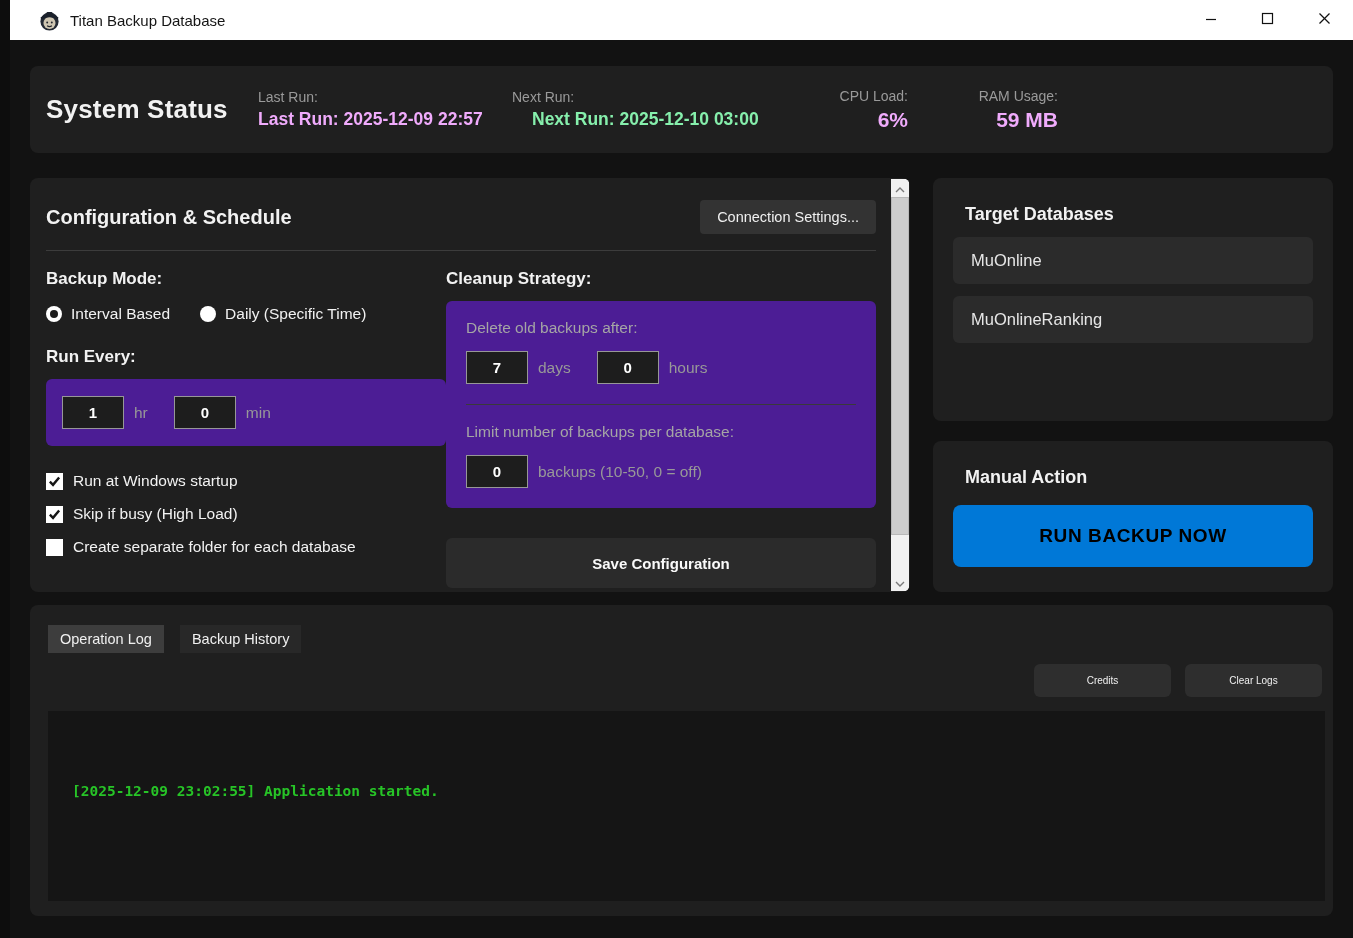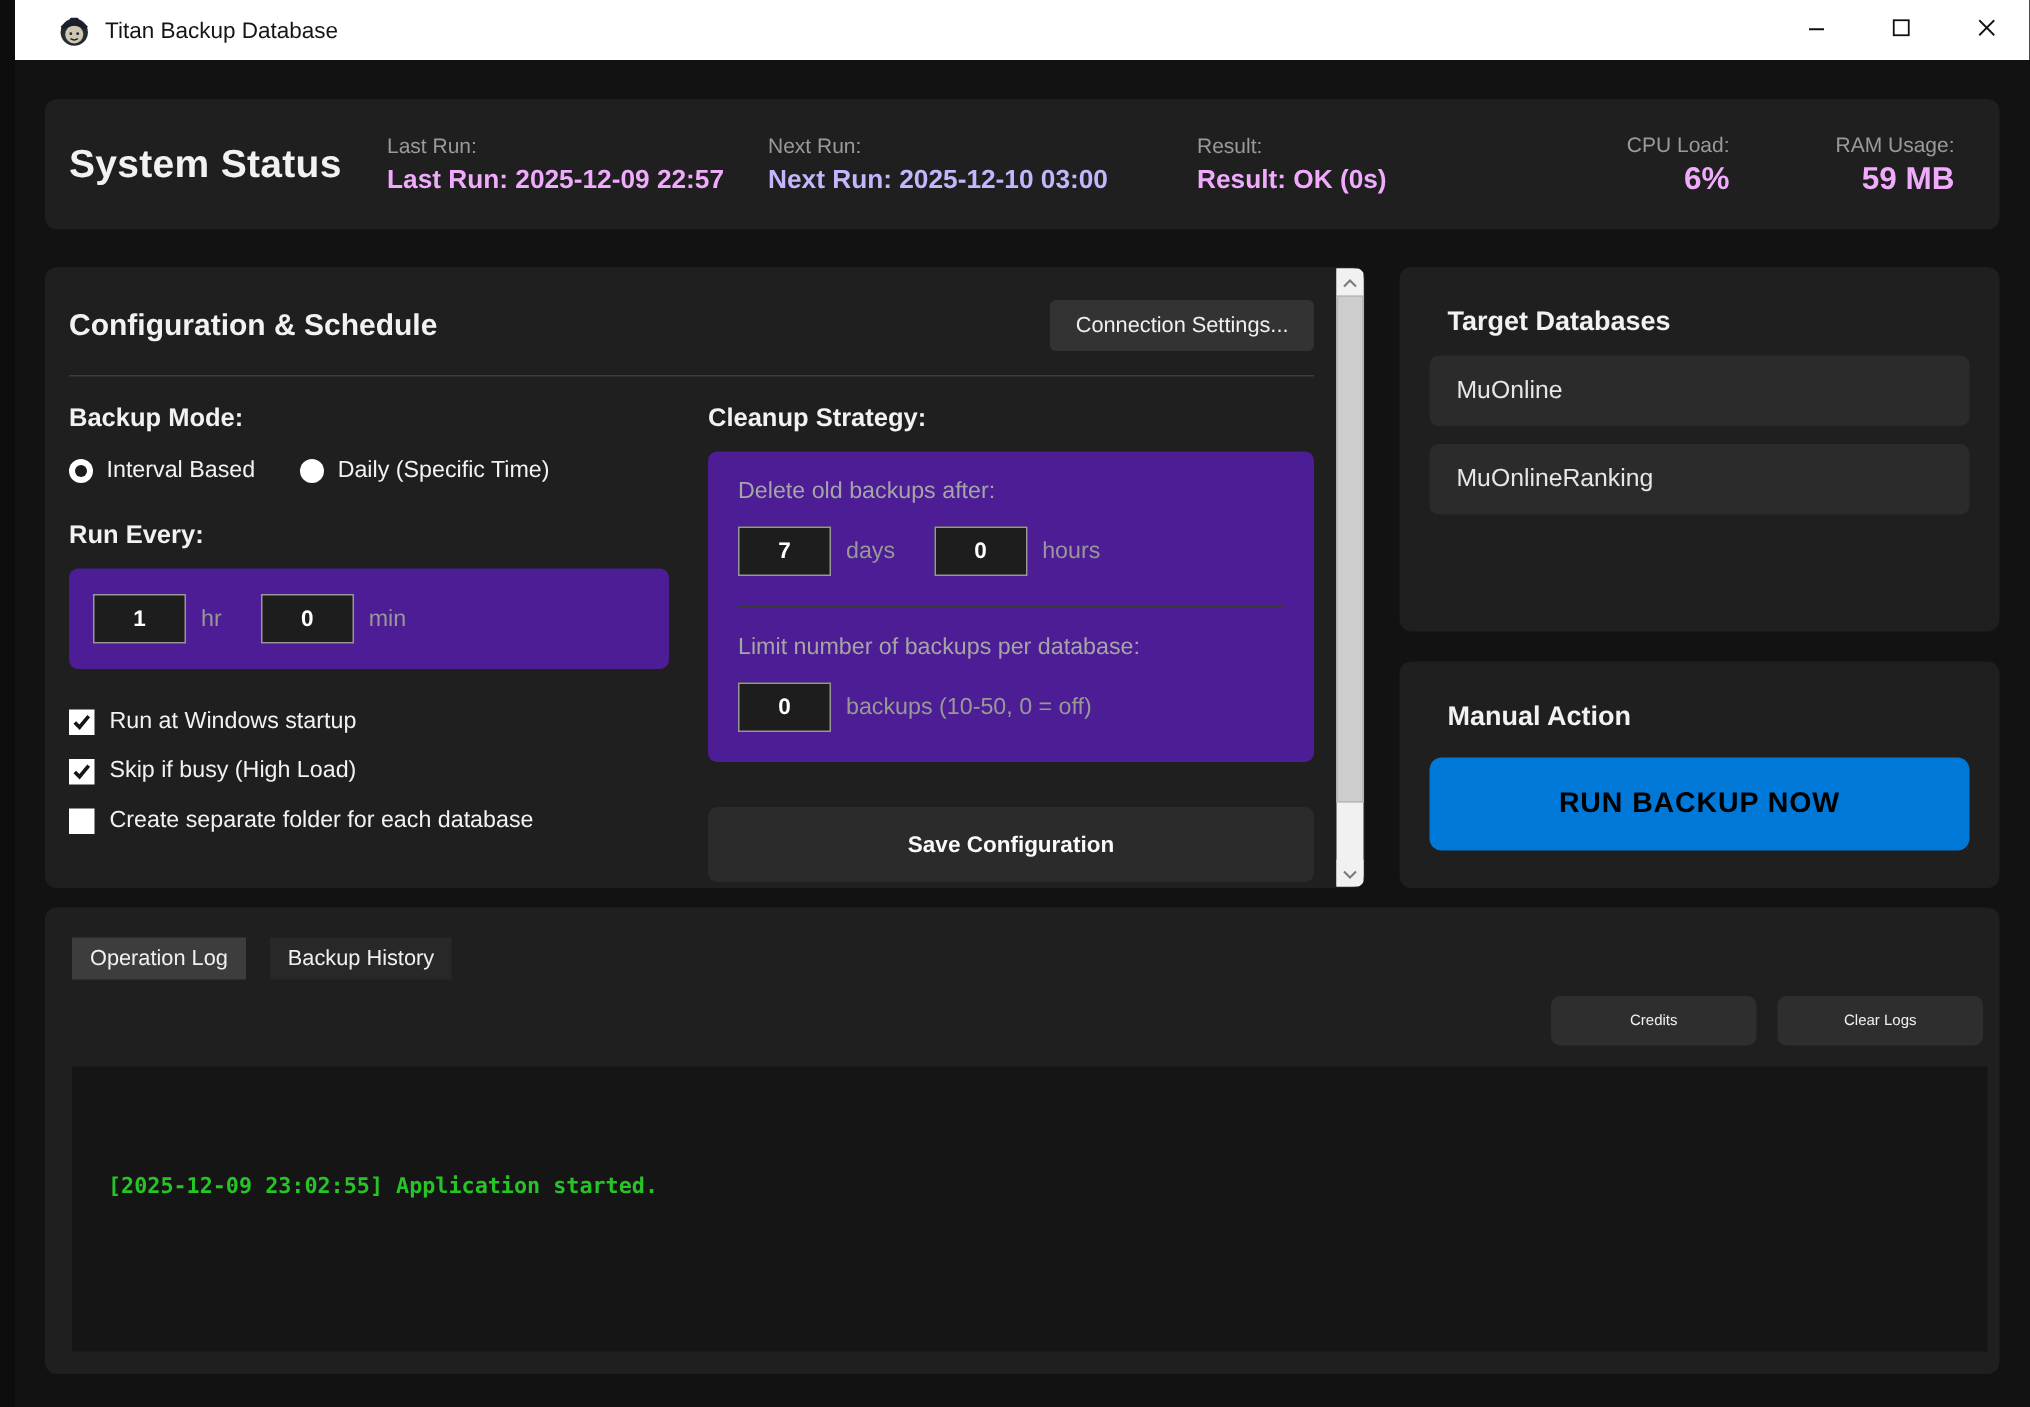--- a/index.html
+++ b/index.html
@@ -20,36 +20,36 @@
   .card { background:#1f1f1f; border-radius:8px; }
 
   
   .status-card { margin-top:26px; height:87px; display:flex; align-items:center; padding:0 30px 0 16px; }
   .status-title { font-size:26px; font-weight:bold; width:212px; letter-spacing:0.2px; }
   .stat { display:flex; flex-direction:column; gap:4px; }
   .stat-label { font-size:14px; color:#9a9a9a; }
   .stat-value { font-size:17.5px; font-weight:bold; color:#f0abfc; }
   .stat-lastrun { width:254px; }
   .stat-nextrun { width:286px; }
-  .stat-nextrun .stat-value { color:#c4b5fd; }
+  .stat-nextrun .stat-value { color:#86efac;margin-left:20px; }
   .stat-result { flex:1; }
   .stat-right { text-align:right; }
   .stat-right .stat-value { font-size:21px; }
   .stat-cpu { width:110px; margin-right:40px; }
   .stat-ram { width:110px; }
 
   
   .row-middle { margin-top:25px; height:414px; display:flex; gap:23px; }
   .config-card { flex:1; position:relative; padding:14px 34px 0 16px; overflow:hidden; }
   .config-header { display:flex; align-items:center; justify-content:space-between; margin-top:8px; }
   .config-title { font-size:20px; font-weight:bold; }
   .btn-dark { background:#333333; color:#f0f0f0; border:none; border-radius:4px;
     font-size:14.5px; padding:9px 17px; font-family:inherit; cursor:pointer; }
   .config-divider { border-top:1px solid #3c3c3c; margin:16px 0 0 0; }
-  .config-cols { display:flex; gap:26px; margin-top:4px; }
+  .config-cols { display:flex; margin-top:4px; }
   .config-col-left { width:400px; }
   .config-col-right { flex:1; }
   .section-label { font-size:17px; font-weight:bold; margin:14px 0 12px 0; }
   .radio-row { display:flex; align-items:center; gap:30px; margin:16px 0 6px 0; }
   .radio-opt { display:flex; align-items:center; gap:9px; cursor:pointer; }
   .radio { width:16px; height:16px; border-radius:50%; background:#ffffff; position:relative; flex:0 0 auto; }
   .radio.selected::after { content:''; position:absolute; inset:4px; border-radius:50%; background:#1c1c1c; }
   .opt-label { font-size:15.5px; color:#f2f2f2; }
   .inner-box { background:#4c1d95; border-radius:6px; }
   .runevery-box { margin-top:4px; padding:17px 16px; display:flex; align-items:center; }
@@ -145,24 +145,20 @@
   <div class="card status-card">
     <div class="status-title">System Status</div>
     <div class="stat stat-lastrun">
       <span class="stat-label">Last Run:</span>
       <span class="stat-value">Last Run: 2025-12-09 22:57</span>
     </div>
     <div class="stat stat-nextrun">
       <span class="stat-label">Next Run:</span>
       <span class="stat-value">Next Run: 2025-12-10 03:00</span>
     </div>
-    <div class="stat stat-result">
-      <span class="stat-label">Result:</span>
-      <span class="stat-value">Result: OK (0s)</span>
-    </div>
     <div class="stat stat-right stat-cpu">
       <span class="stat-label">CPU Load:</span>
       <span class="stat-value">6%</span>
     </div>
     <div class="stat stat-right stat-ram">
       <span class="stat-label">RAM Usage:</span>
       <span class="stat-value">59 MB</span>
     </div>
   </div>
 

